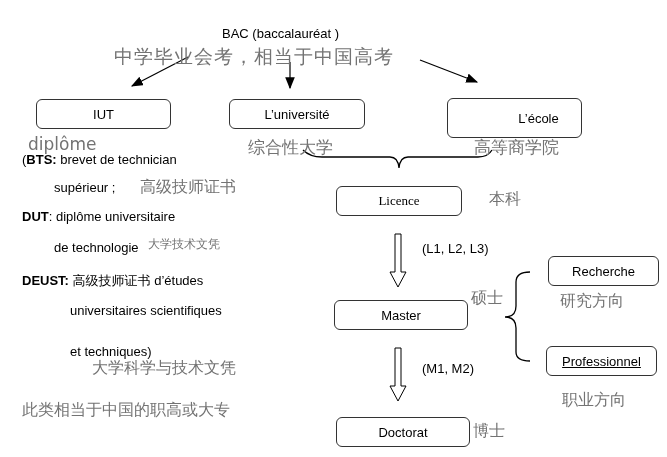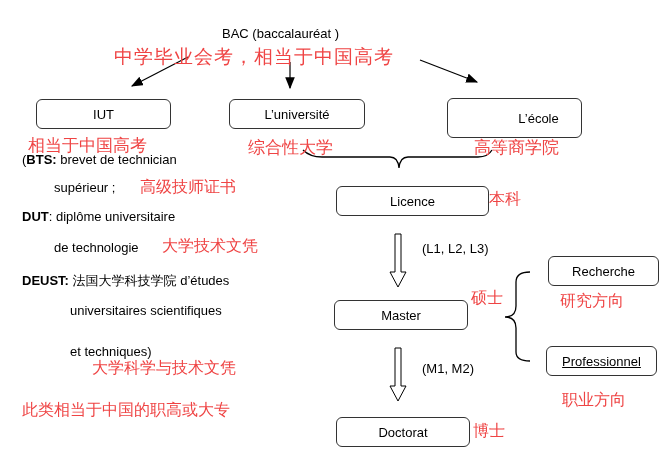--- a/index.html
+++ b/index.html
@@ -2,21 +2,21 @@
 <html><head>
 <meta charset="utf-8">
 <style>
   html, body { margin: 0; padding: 0; background: #ffffff; }
   body { width: 667px; height: 457px; position: relative; overflow: hidden;
          font-family: "Liberation Sans", "DejaVu Sans", sans-serif; color: #000; }
   .abs { position: absolute; white-space: nowrap; }
   .box { position: absolute; border: 1px solid #333; border-radius: 6px; background: #fff;
          display: flex; align-items: center; justify-content: center; font-size: 13px;
          box-sizing: border-box; }
-  .cn { position: absolute; white-space: nowrap; color: #ef4444;
+  .cn { position: absolute; white-space: nowrap; color: #737373;
         font-family: "DejaVu Sans", sans-serif; }
   .fr { position: absolute; white-space: nowrap; font-size: 13px; }
   .fr b { font-weight: bold; }
   svg.lines { position: absolute; left: 0; top: 0; }
 </style>
 </head>
 <body>
 
 <svg class="lines" width="667" height="457">
   <defs>
@@ -42,45 +42,45 @@
 
 <div class="box" style="left:36px; top:99px; width:135px; height:30px;">
   <span>IUT</span>
 </div>
 <div class="box" style="left:229px; top:99px; width:136px; height:30px;">
   <span>L’université</span>
 </div>
 <div class="box" style="left:447px; top:98px; width:135px; height:40px;padding-left:48px;">
   <span>L’école</span>
 </div>
-<div class="cn" style="left:28px; top:134px; font-size:17px;">相当于中国高考</div>
+<div class="cn" style="left:28px; top:134px; font-size:17px;">diplôme</div>
 <div class="cn" style="left:248px; top:136px; font-size:17px;">综合性大学</div>
 <div class="cn" style="left:474px; top:136px; font-size:17px;">高等商学院</div>
 
 <div class="fr" style="left:22px; top:152px;">
   <span>(</span><b>BTS:</b><span> brevet de technician</span>
 </div>
 <div class="fr" style="left:54px; top:180px;">supérieur ;</div>
 <div class="cn" style="left:140px; top:177px; font-size:16px;">高级技师证书</div>
 
 <div class="fr" style="left:22px; top:209px;">
   <b>DUT</b><span>: diplôme universitaire</span>
 </div>
 <div class="fr" style="left:54px; top:240px;">de technologie</div>
-<div class="cn" style="left:162px; top:236px; font-size:16px;">大学技术文凭</div>
+<div class="cn" style="left:148px; top:236px; font-size:12px;">大学技术文凭</div>
 
 <div class="fr" style="left:22px; top:272px;">
-  <b>DEUST:</b><span> 法国大学科技学院 d’études</span>
+  <b>DEUST:</b><span> 高级技师证书 d’études</span>
 </div>
 <div class="fr" style="left:70px; top:303px;">universitaires scientifiques</div>
 <div class="fr" style="left:70px; top:334px;margin-top:10px;">et techniques)</div>
 <div class="cn" style="left:92px; top:358px; font-size:16px;">大学科学与技术文凭</div>
 <div class="cn" style="left:22px; top:400px; font-size:16px;">此类相当于中国的职高或大专</div>
 
-<div class="box" style="left:336px; top:186px; width:153px; height:30px;">
+<div class="box" style="left:336px; top:186px; width:126px; height:30px;font-family:Liberation Serif, serif;">
   <span>Licence</span>
 </div>
 <div class="cn" style="left:489px; top:189px; font-size:16px;">本科</div>
 <div class="fr" style="left:422px; top:241px;">(L1, L2, L3)</div>
 
 <div class="box" style="left:334px; top:300px; width:134px; height:30px;">
   <span>Master</span>
 </div>
 <div class="cn" style="left:471px; top:288px; font-size:16px;">硕士</div>
 <div class="fr" style="left:422px; top:361px;">(M1, M2)</div>

